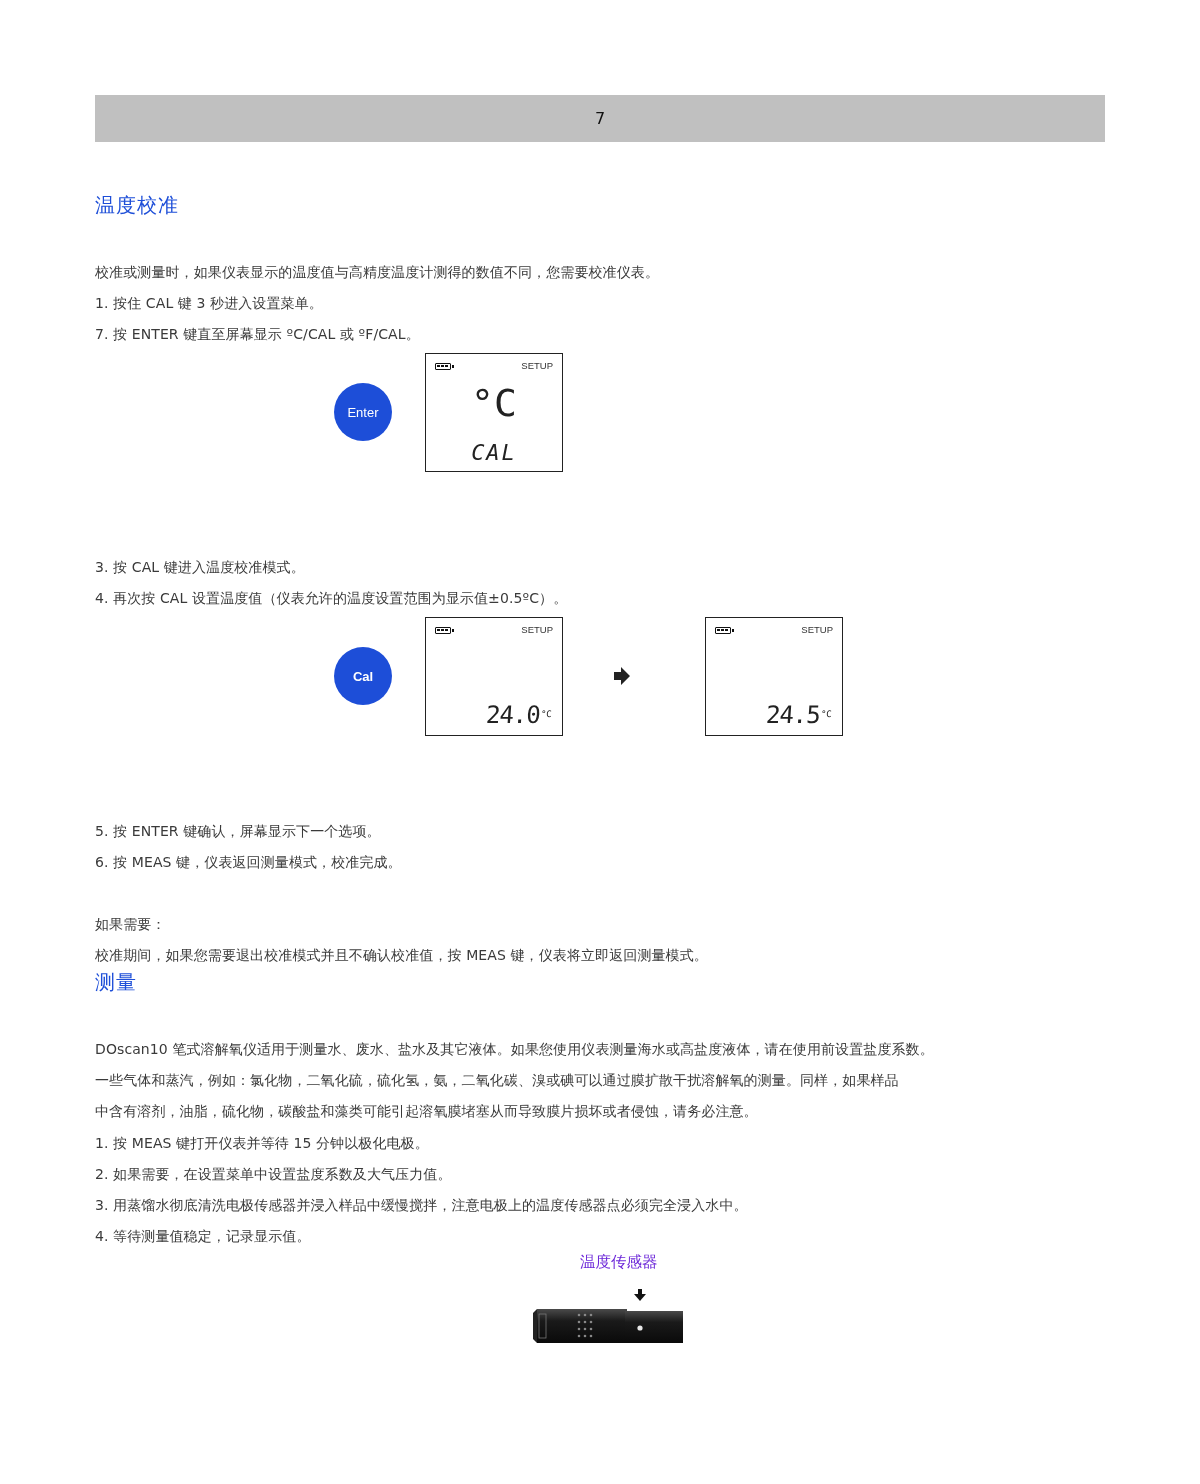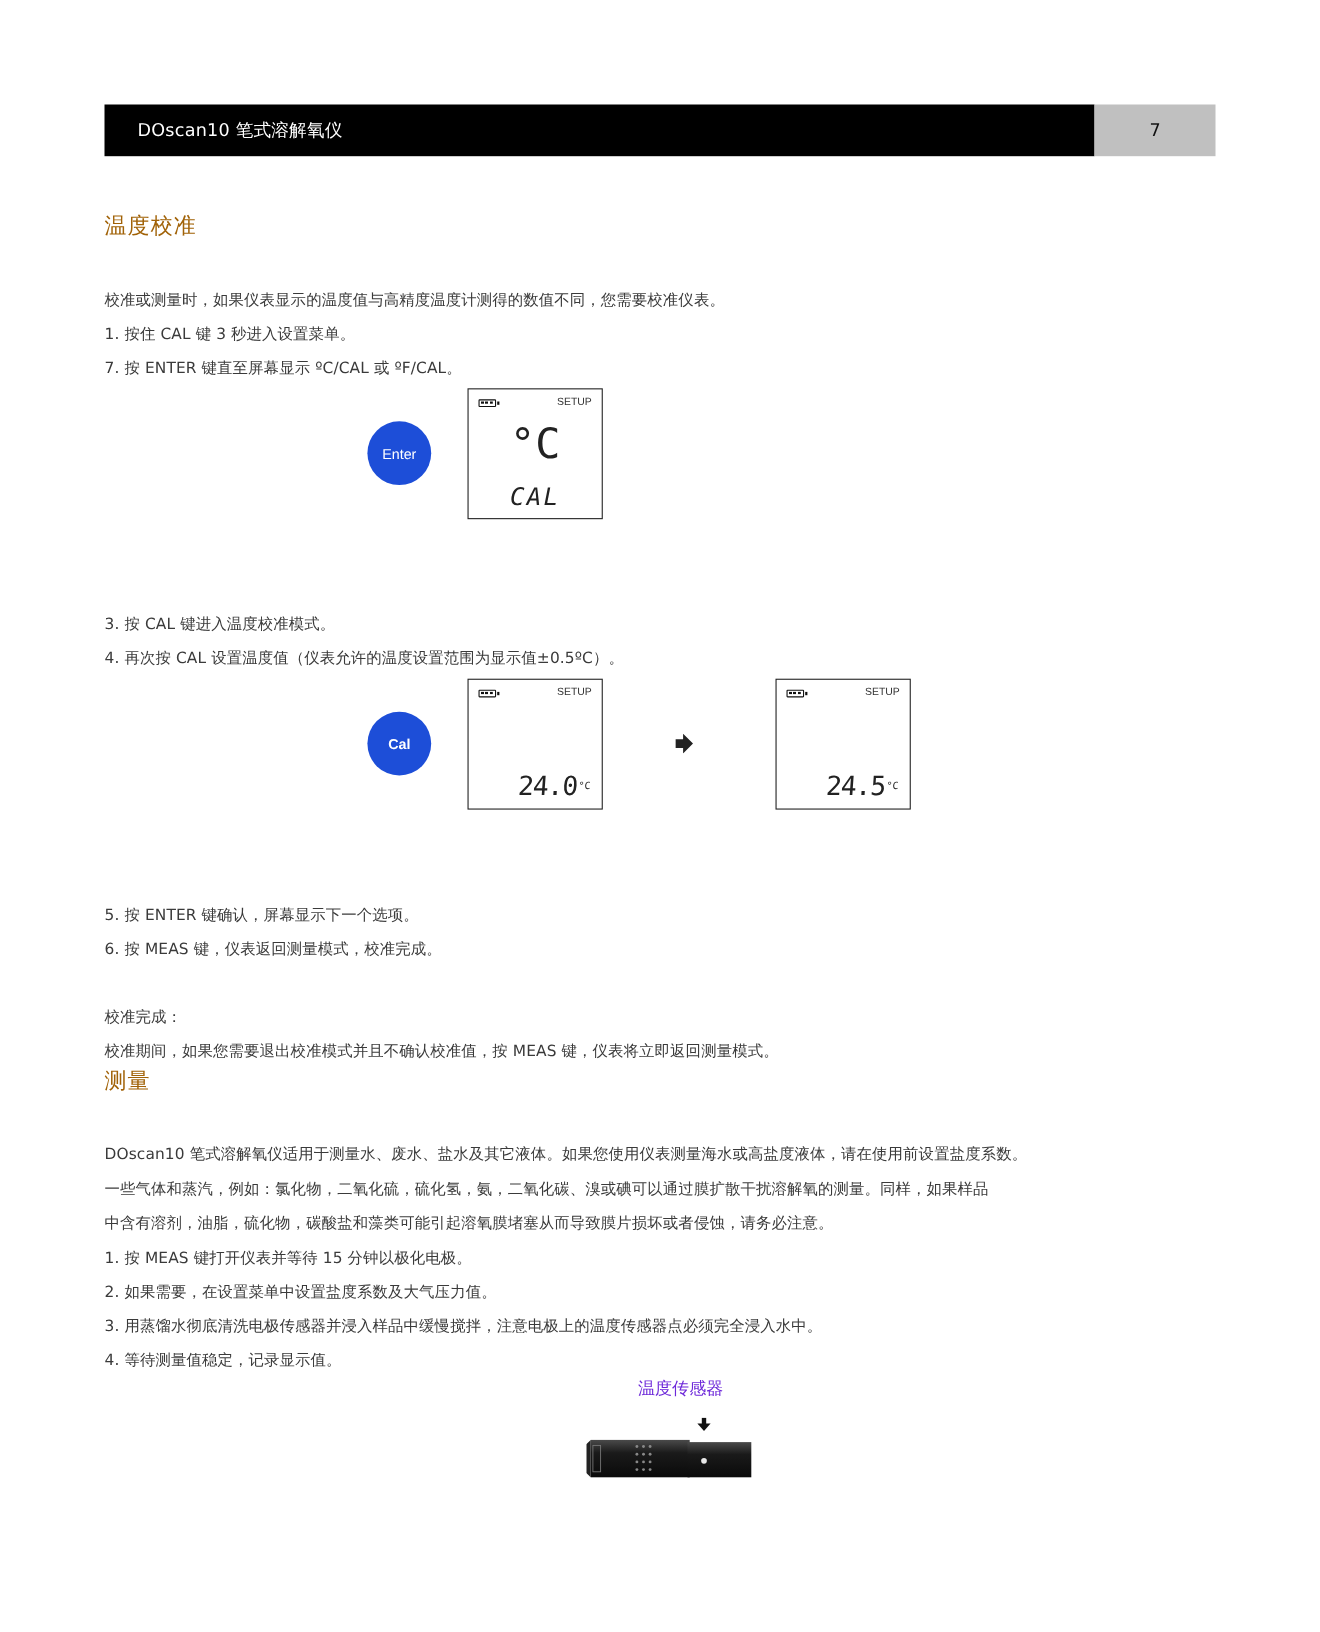--- a/index.html
+++ b/index.html
@@ -3,45 +3,44 @@
 <meta charset="utf-8">
 <style>
   * { box-sizing: border-box; margin: 0; padding: 0; }
   html, body { width: 1200px; height: 1484px; background: #ffffff; overflow: hidden; }
   body { position: relative; font-family: "DejaVu Sans", "Liberation Sans", sans-serif; color: #3a3a3a; }
 
   .header { position: absolute; left: 95px; top: 95px; width: 1010px; height: 47px; display: flex; }
   .header-title { flex: 0 0 900px; background: #000; color: #fff; font-size: 16px; line-height: 47px; padding-left: 30px; letter-spacing: 0.2px; }
   .header-page { flex: 1; background: #c0c0c0; color: #111; font-size: 16px; line-height: 47px; text-align: center; }
 
-  .h2 { position: absolute; left: 95px; font-size: 20px; color: #a16207; font-weight: normal; letter-spacing: 1px; }
+  .h2 { position: absolute; left: 95px; font-size: 20px; color: #1d4ed8; font-weight: normal; letter-spacing: 1px; }
   .p { position: absolute; left: 95px; font-size: 14px; color: #3a3a3a; white-space: nowrap; letter-spacing: 0.1px; margin-top: 37px; }
 
   .btn-circle { position: absolute; width: 58px; height: 58px; border-radius: 50%; background: #1d4ed8; color: #fff; display: flex; align-items: center; justify-content: center; font-family: "Liberation Sans", sans-serif; font-size: 13px; }
   .btn-circle.bold { font-weight: bold; }
 
-  .lcd { position: absolute; width: 123px; height: 119px; border: 1px solid #222; background: #fff; }
+  .lcd { position: absolute; width: 138px; height: 119px; border: 1px solid #222; background: #fff; }
   .lcd .bat { position: absolute; left: 9px; top: 9px; width: 16px; height: 7px; border: 1.5px solid #111; border-radius: 1px; }
   .lcd .bat::before { content: ""; position: absolute; left: 1px; top: 1px; width: 11px; height: 2px; background: repeating-linear-gradient(90deg, #111 0 3px, transparent 3px 4px); }
   .lcd .bat::after { content: ""; position: absolute; right: -4px; top: 1px; width: 2px; height: 3px; background: #111; }
   .lcd .setup { position: absolute; right: 9px; top: 6px; font-family: "Liberation Sans", sans-serif; font-size: 9.5px; color: #333; }
   .lcd .big { position: absolute; left: 0; width: 100%; text-align: center; font-family: "DejaVu Sans Mono", monospace; color: #222; }
   .lcd .val { position: absolute; right: 10px; bottom: 6px; font-family: "DejaVu Sans Mono", monospace; font-size: 24px; color: #222; letter-spacing: -1px; transform: skewX(-4deg); }
   .lcd .val small { font-size: 9px; letter-spacing: 0; margin-left: 1px; vertical-align: 6px; }
 
   .arrow { position: absolute; left: 614px; top: 667px; width: 16px; height: 18px; }
 
   .caption { position: absolute; left: 580px; top: 1252px; font-size: 15.5px; color: #6d28d9; }
   .probe { position: absolute; left: 533px; top: 1288px; }
 </style>
 </head>
 <body>
 
 <div class="header">
-  <div class="header-title">DOscan10 笔式溶解氧仪</div>
   <div class="header-page">7</div>
 </div>
 
 <div class="h2" style="top:192px;">温度校准</div>
 <div class="p" style="top:227px;">校准或测量时，如果仪表显示的温度值与高精度温度计测得的数值不同，您需要校准仪表。</div>
 <div class="p" style="top:258px;">1. 按住 CAL 键 3 秒进入设置菜单。</div>
 <div class="p" style="top:289px;">7. 按 ENTER 键直至屏幕显示 ºC/CAL 或 ºF/CAL。</div>
 
 <div class="btn-circle" style="left:334px; top:383px;">
   <span>Enter</span>
@@ -69,21 +68,21 @@
 </svg>
 <div class="lcd" style="left:705px; top:617px;">
   <div class="bat"></div>
   <div class="setup">SETUP</div>
   <div class="val"><span>24.5</span><small>°C</small></div>
 </div>
 
 <div class="p" style="top:786px;">5. 按 ENTER 键确认，屏幕显示下一个选项。</div>
 <div class="p" style="top:817px;">6. 按 MEAS 键，仪表返回测量模式，校准完成。</div>
 
-<div class="p" style="top:879px;">校准完成：</div>
+<div class="p" style="top:879px;">如果需要：</div>
 <div class="p" style="top:910px;">校准期间，如果您需要退出校准模式并且不确认校准值，按 MEAS 键，仪表将立即返回测量模式。</div>
 
 <div class="h2" style="top:969px;">测量</div>
 <div class="p" style="top:1004px;">DOscan10 笔式溶解氧仪适用于测量水、废水、盐水及其它液体。如果您使用仪表测量海水或高盐度液体，请在使用前设置盐度系数。</div>
 <div class="p" style="top:1035px;text-align:center;">一些气体和蒸汽，例如：氯化物，二氧化硫，硫化氢，氨，二氧化碳、溴或碘可以通过膜扩散干扰溶解氧的测量。同样，如果样品</div>
 <div class="p" style="top:1066px;">中含有溶剂，油脂，硫化物，碳酸盐和藻类可能引起溶氧膜堵塞从而导致膜片损坏或者侵蚀，请务必注意。</div>
 <div class="p" style="top:1098px;">1. 按 MEAS 键打开仪表并等待 15 分钟以极化电极。</div>
 <div class="p" style="top:1129px;">2. 如果需要，在设置菜单中设置盐度系数及大气压力值。</div>
 <div class="p" style="top:1160px;">3. 用蒸馏水彻底清洗电极传感器并浸入样品中缓慢搅拌，注意电极上的温度传感器点必须完全浸入水中。</div>
 <div class="p" style="top:1191px;">4. 等待测量值稳定，记录显示值。</div>

